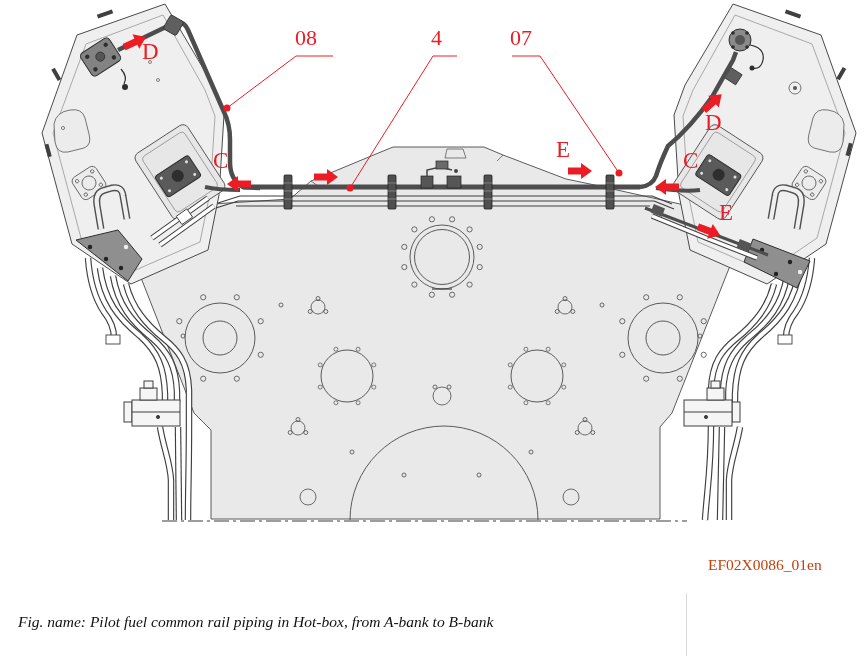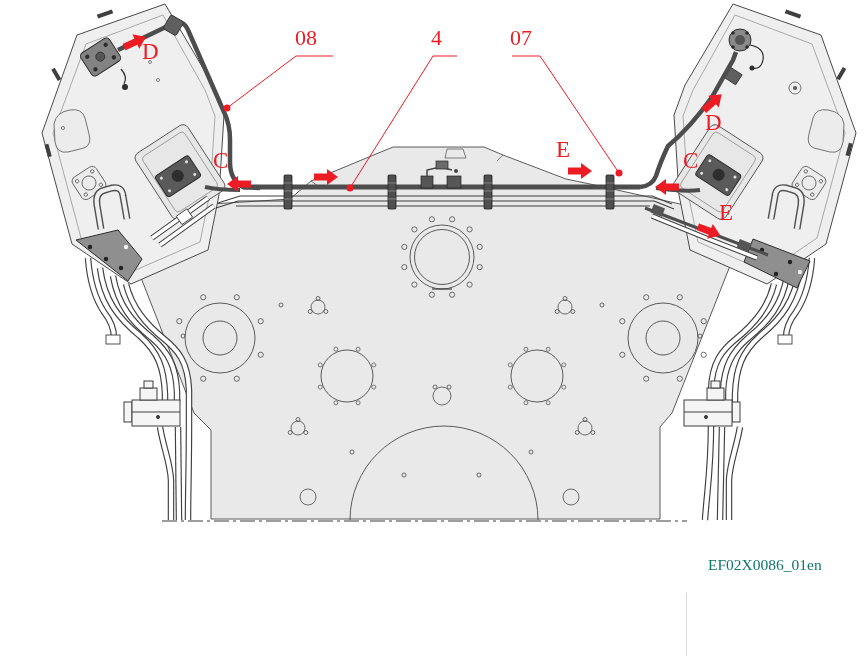--- a/index.html
+++ b/index.html
@@ -1,21 +1,21 @@
 <!DOCTYPE html>
 <html><head>
 <meta charset="utf-8">
 <style>
   html,body{margin:0;padding:0;background:#fff;}
   #stage{position:relative;width:864px;height:656px;background:#ffffff;overflow:hidden;
          font-family:Liberation Serif, serif;}
   #stage svg{position:absolute;left:0;top:0;}
   .lbl{position:absolute;font-size:22px;line-height:1;color:#ED1C24;white-space:nowrap;}
   .big{font-size:23px;}
-  .code{position:absolute;font-size:15.5px;color:#0f766e;white-space:nowrap;}
+  .code{position:absolute;font-size:15.5px;color:#c2410c;white-space:nowrap;}
   .caption{position:absolute;font-size:15.5px;font-style:italic;color:#111;white-space:nowrap;}
   .vline{position:absolute;width:1px;background:#d9d9d9;}
 </style>
 </head>
 <body>
 
 <div id="stage">
 
 <svg width="864" height="656" viewBox="0 0 864 656">
 
@@ -376,14 +376,15 @@
 
 <span class="lbl big" style="left:142px;top:40px">D</span>
 <span class="lbl big" style="left:213px;top:149px">C</span>
 <span class="lbl big" style="left:556px;top:138px">E</span>
 <span class="lbl big" style="left:683px;top:149px">C</span>
 <span class="lbl big" style="left:705px;top:111px">D</span>
 <span class="lbl big" style="left:719px;top:201px">E</span>
 
 <span class="code" style="left:708px;top:556px">EF02X0086_01en</span>
 <div class="vline" style="left:686px;top:593px;height:63px"></div>
+<span class="caption" style="left:18px;top:613px">Fig. name: Pilot fuel common rail piping in Hot-box, from A-bank to B-bank</span>
 
 </div>
 
 </body></html>

